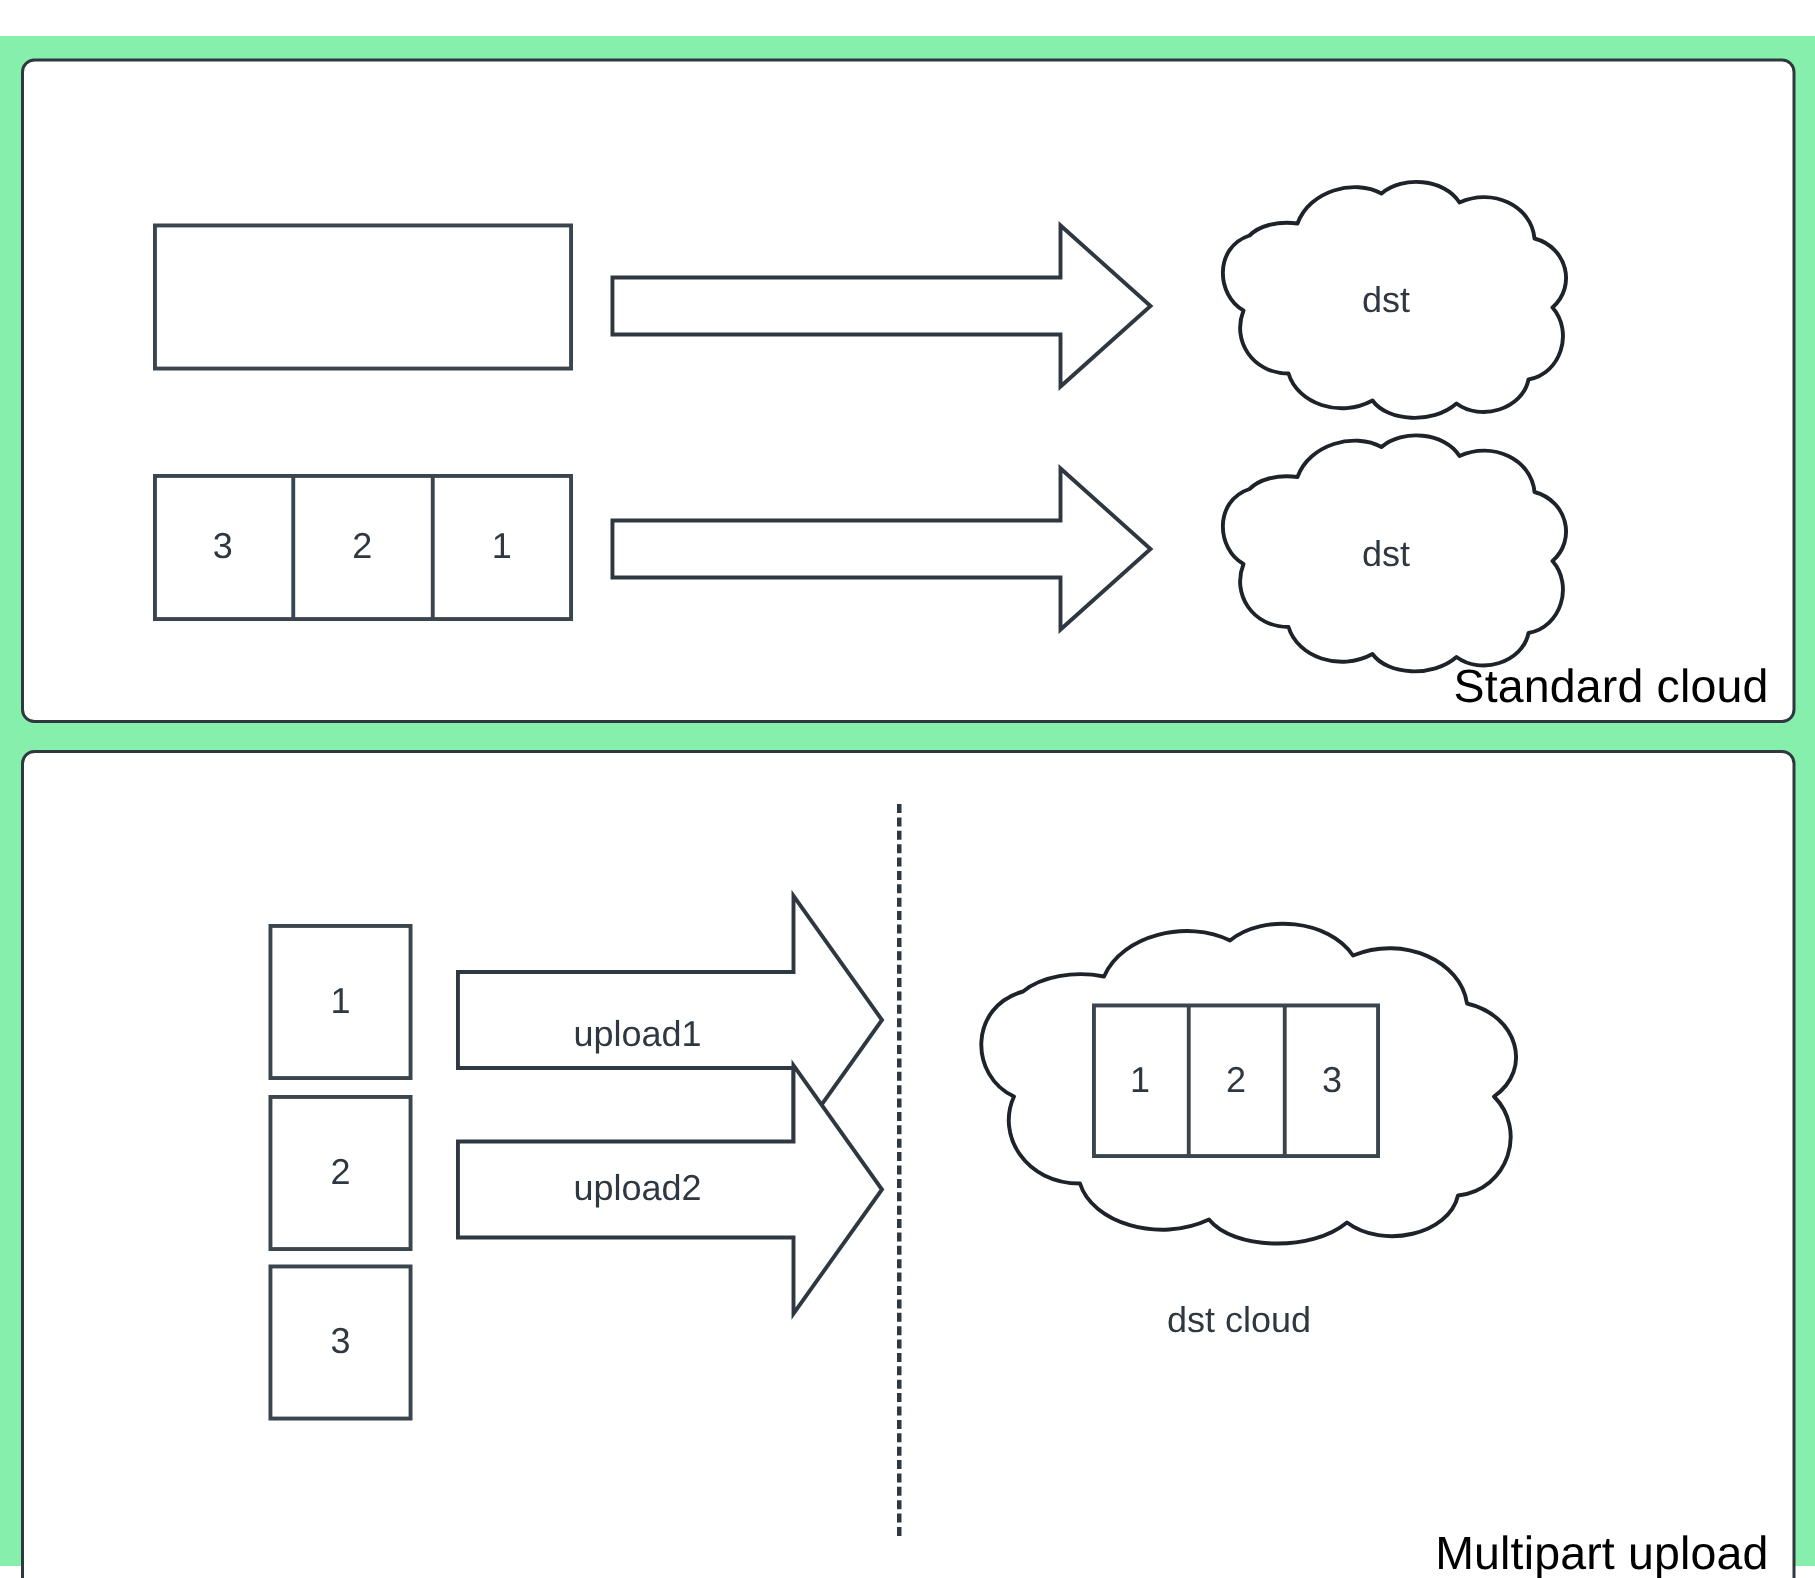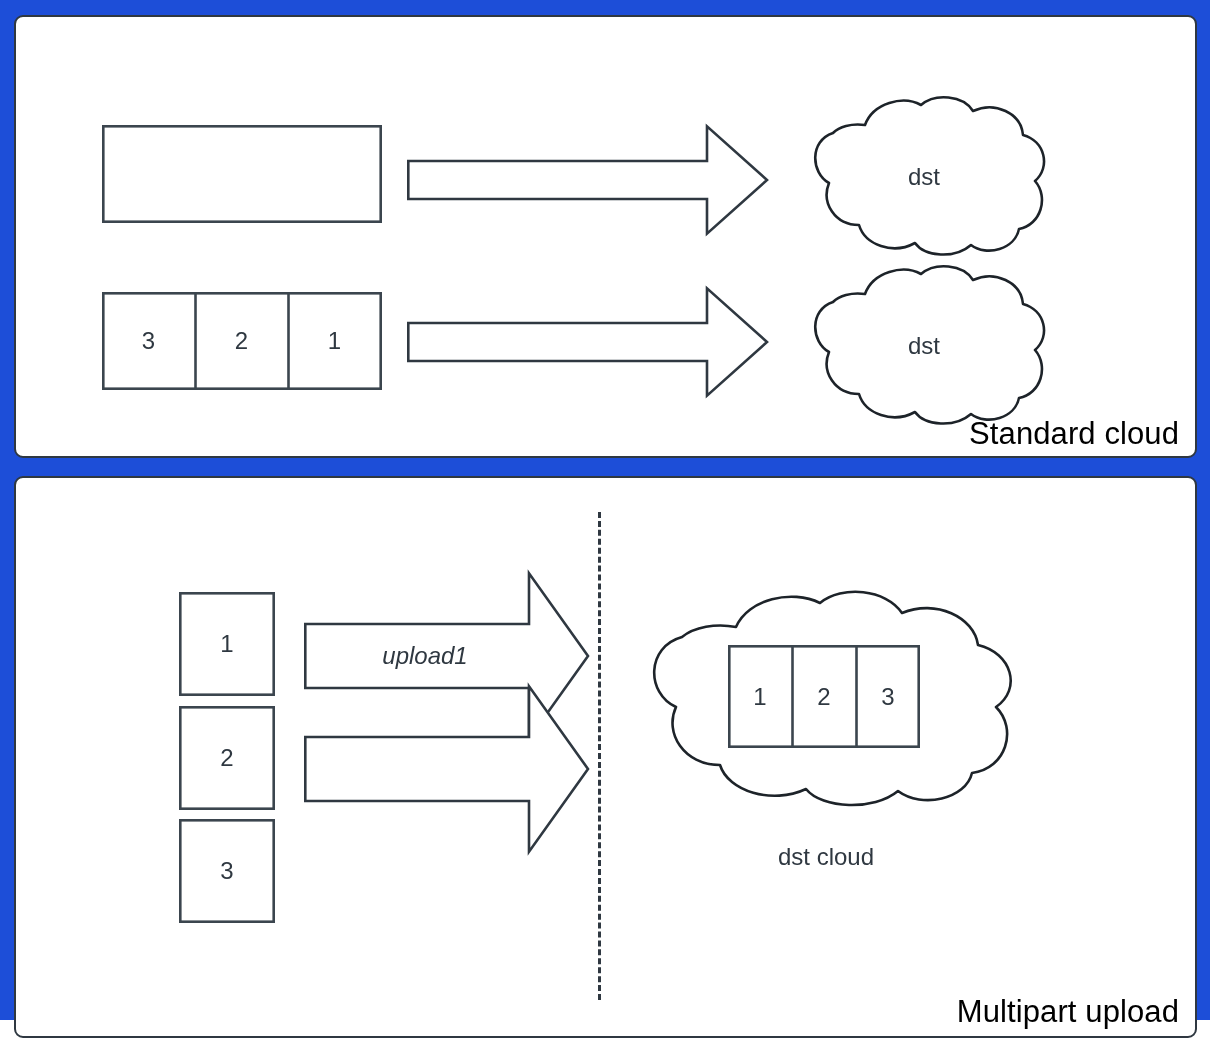--- a/index.html
+++ b/index.html
@@ -11,21 +11,22 @@
     width: 1210px;
     height: 1052px;
     font-family: "Liberation Sans", sans-serif;
     color: #2f3841;
     overflow: hidden;
   }
   #stage {
     position: relative;
     width: 1210px;
     height: 1020px;
-    background: #1d4ed8;
+    background: #86efac;
+    margin-top: 24px;
   }
   .panel {
     position: absolute;
     box-sizing: border-box;
     border: 2.5px solid #2f3841;
     border-radius: 9px;
     background: #ffffff;
   }
   #panel-standard {
     left: 14px;
@@ -207,27 +208,28 @@
       <svg width="96" height="104" viewBox="0 0 96 104">
         <rect class="box-rect" x="1.3" y="1.3" width="93.4" height="101.4"></rect>
       </svg>
       <div class="cell-num" style="left:0px; top:39px; width:96px;">3</div>
     </div>
 
     <div class="shape" style="left:288px; top:94px;">
       <svg width="286" height="168" viewBox="0 0 286 168">
         <path class="stroke" d="M1.3,52 L225,52 L225,1.3 L284,84 L225,166.7 L225,116 L1.3,116 Z"></path>
       </svg>
-      <div class="arrow-label" style="left:14px; top:70px; width:214px;font-style:italic;">upload1</div>
+      <div class="arrow-label" style="left:14px; top:80px; width:214px;">upload1</div>
     </div>
 
     <div class="shape" style="left:288px; top:207px;">
       <svg width="286" height="168" viewBox="0 0 286 168">
         <path class="stroke" d="M1.3,52 L225,52 L225,1.3 L284,84 L225,166.7 L225,116 L1.3,116 Z"></path>
       </svg>
+      <div class="arrow-label" style="left:14px; top:70px; width:214px;">upload2</div>
     </div>
 
 
     <div class="shape" style="left:608px; top:105px;">
       <svg width="404" height="226" viewBox="0 0 404 226">
         <path class="cloud-path" d="
           M112,44
           C124,16 168,6 196,20
           C218,2 262,6 278,30
           C312,16 350,34 354,62

